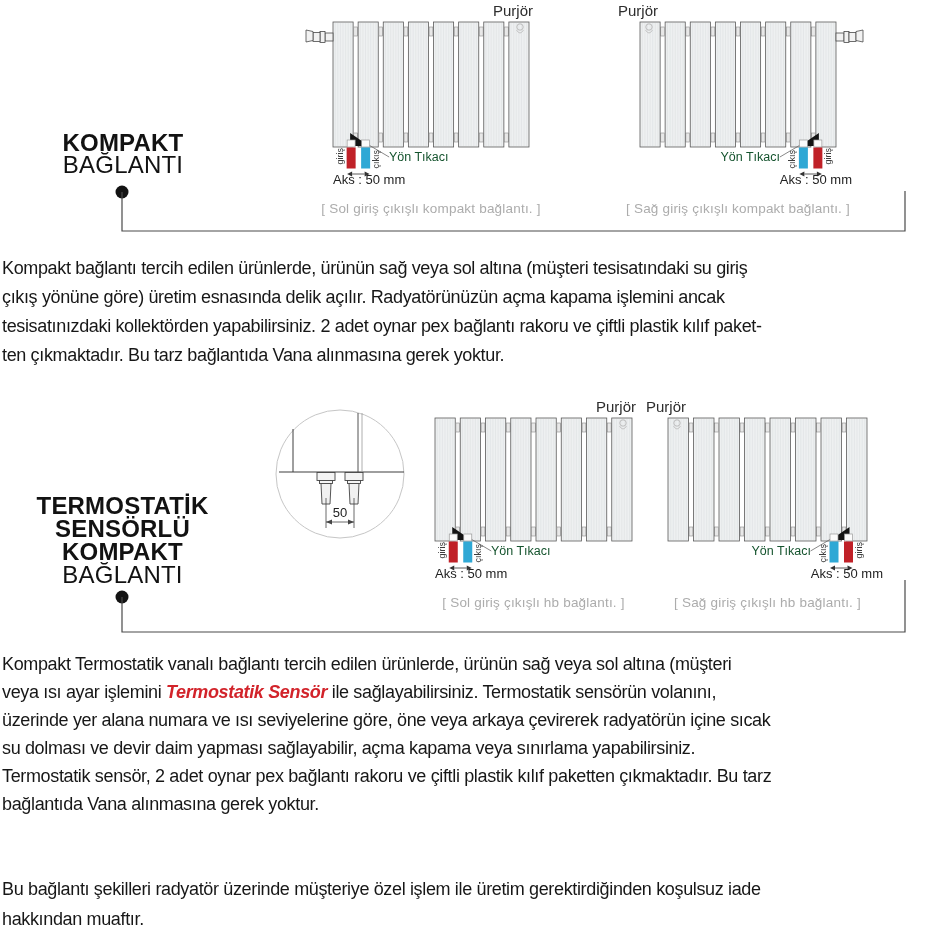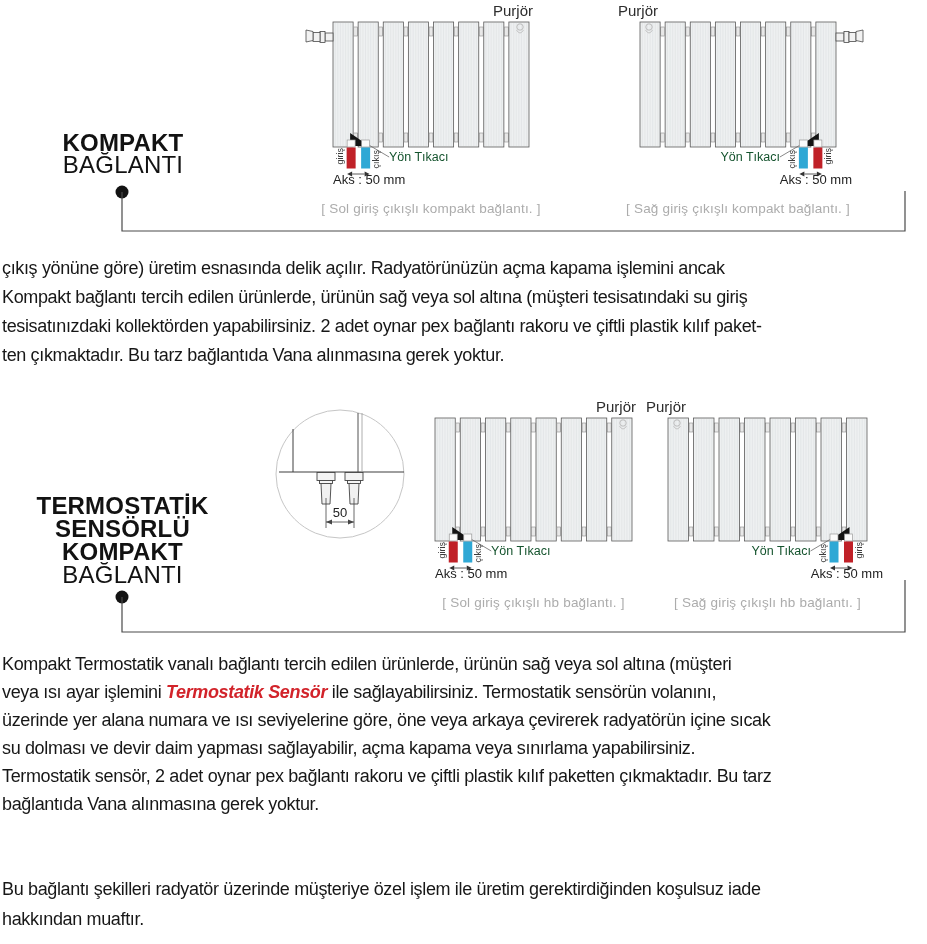--- a/index.html
+++ b/index.html
@@ -265,22 +265,22 @@
     </div>
   <span class="purjor-label">Purjör</span>
   <span class="yon-label">Yön Tıkacı</span>
   <span class="pipe-label giris-label">giriş</span>
   <span class="pipe-label cikis-label">çıkış</span>
   <span class="aks-label">Aks : 50 mm</span>
   <span class="caption">[ Sağ giriş çıkışlı kompakt bağlantı. ]</span>
 </div>
 
 <div class="para" id="para1" style="top:254px;">
+  <div class="ln">Kompakt bağlantı tercih edilen ürünlerde, ürünün sağ veya sol altına (müşteri tesisatındaki su giriş</div>
   <div class="ln">çıkış yönüne göre) üretim esnasında delik açılır. Radyatörünüzün açma kapama işlemini ancak</div>
-  <div class="ln">Kompakt bağlantı tercih edilen ürünlerde, ürünün sağ veya sol altına (müşteri tesisatındaki su giriş</div>
   <div class="ln">tesisatınızdaki kollektörden yapabilirsiniz. 2 adet oynar pex bağlantı rakoru ve çiftli plastik kılıf paket-</div>
   <div class="ln">ten çıkmaktadır. Bu tarz bağlantıda Vana alınmasına gerek yoktur.</div>
 </div>
 
 <div class="sec-title" style="left:10px;top:494px;width:225px;line-height:23px;">
   <div class="b">TERMOSTATİK</div>
   <div class="b">SENSÖRLÜ KOMPAKT</div>
   <div>BAĞLANTI</div>
 </div>
 

